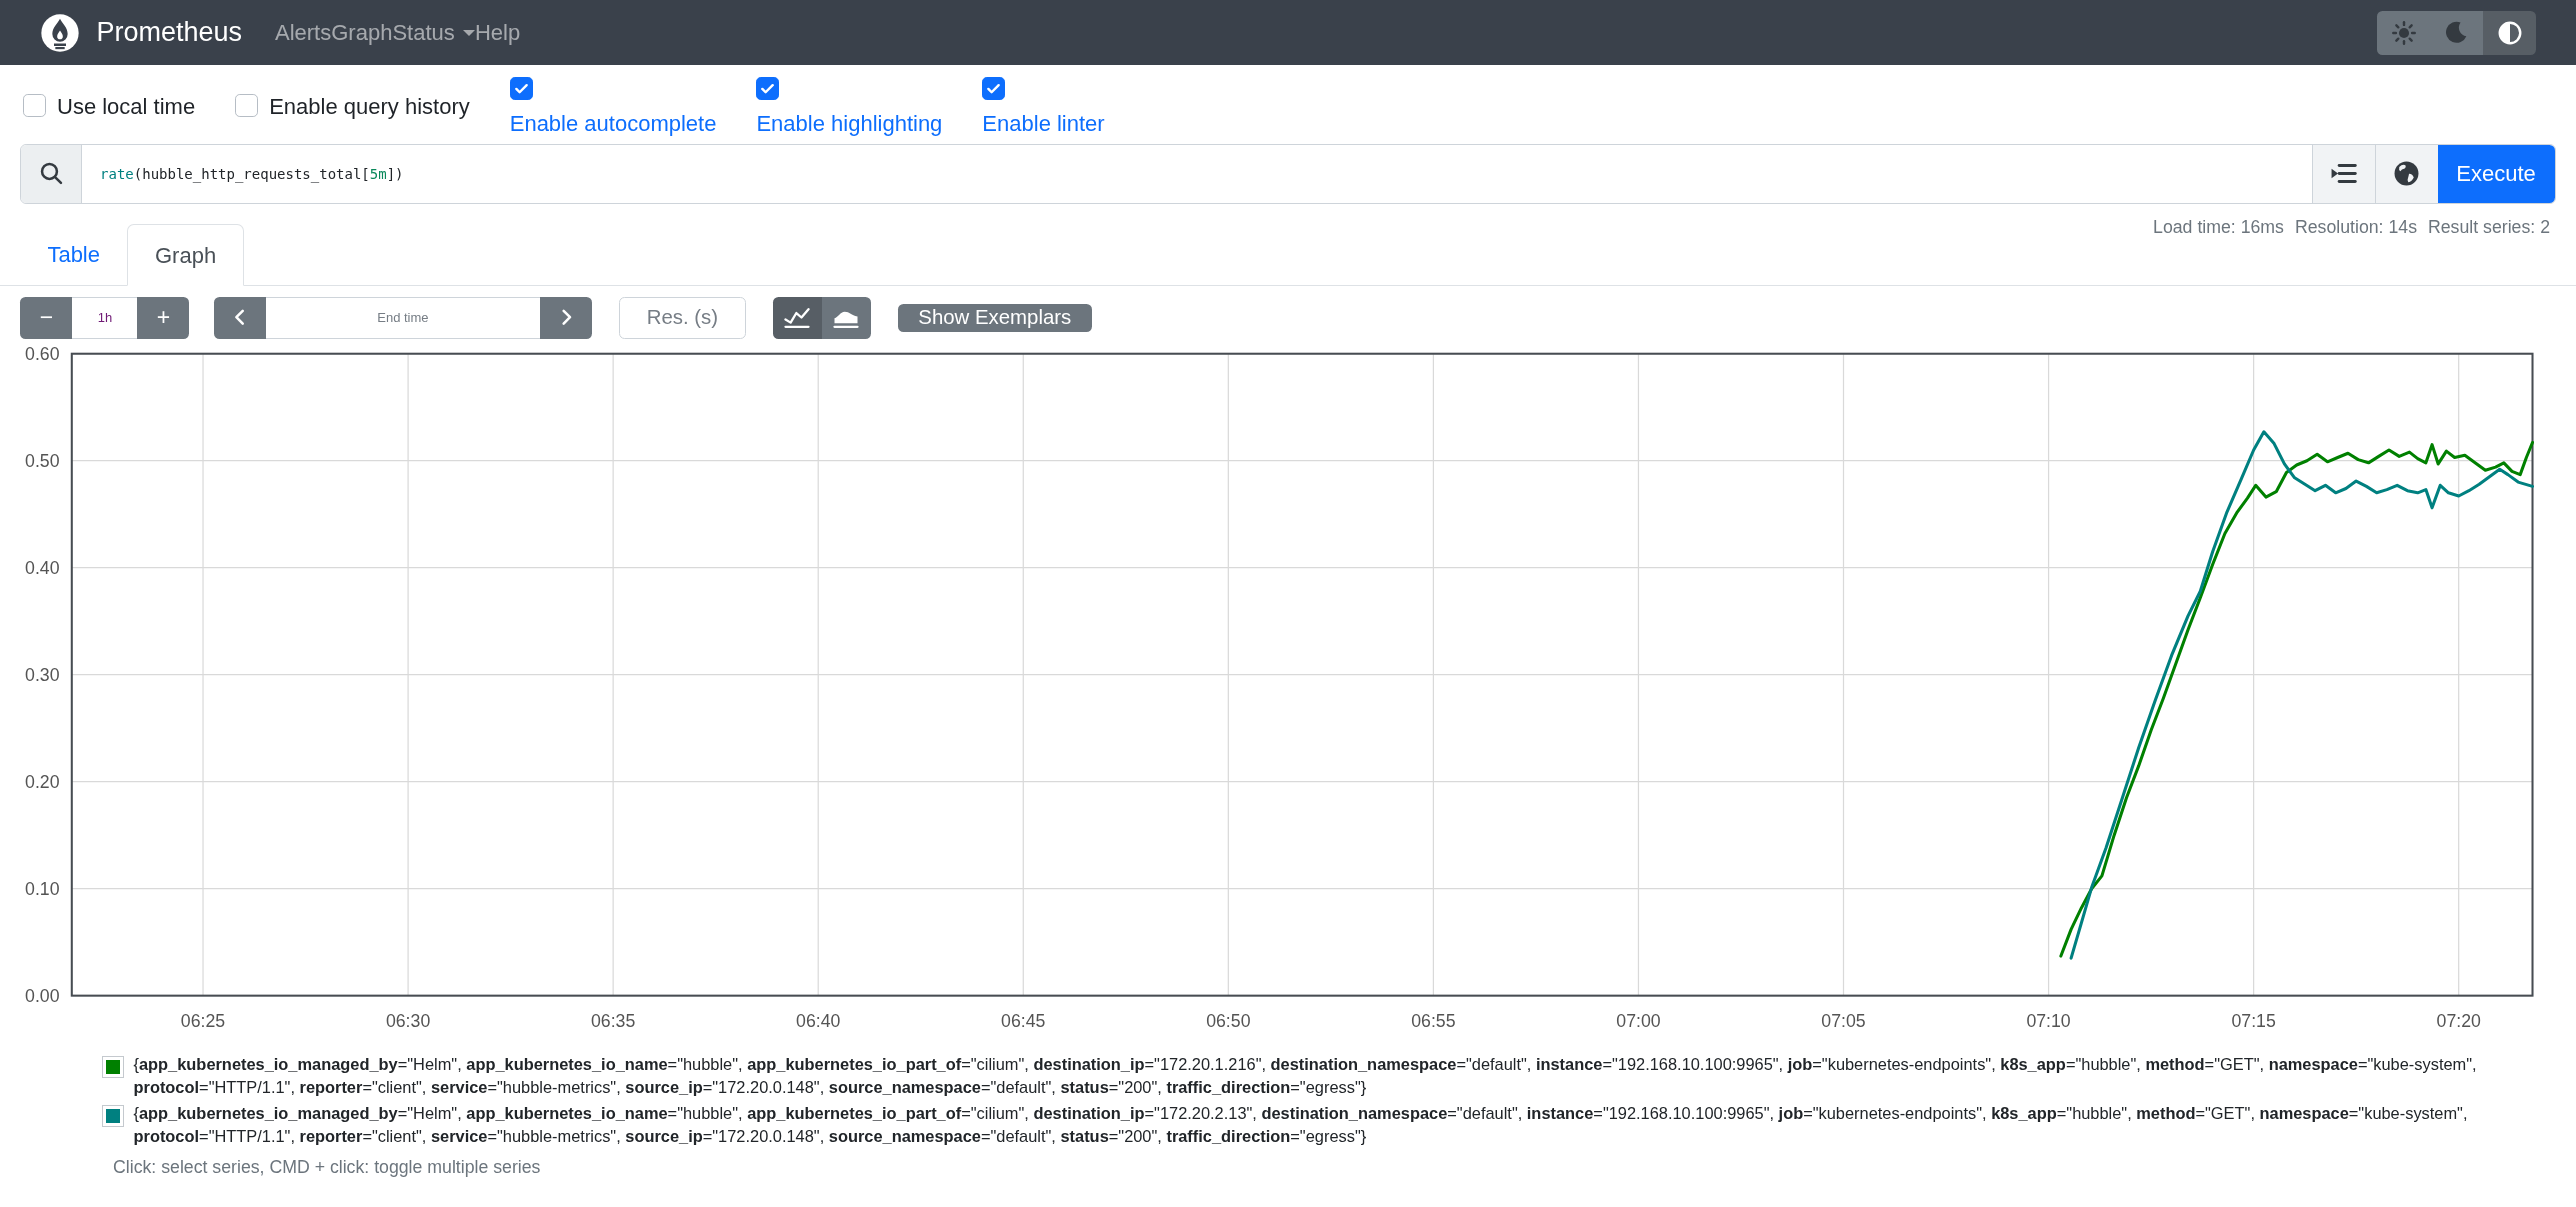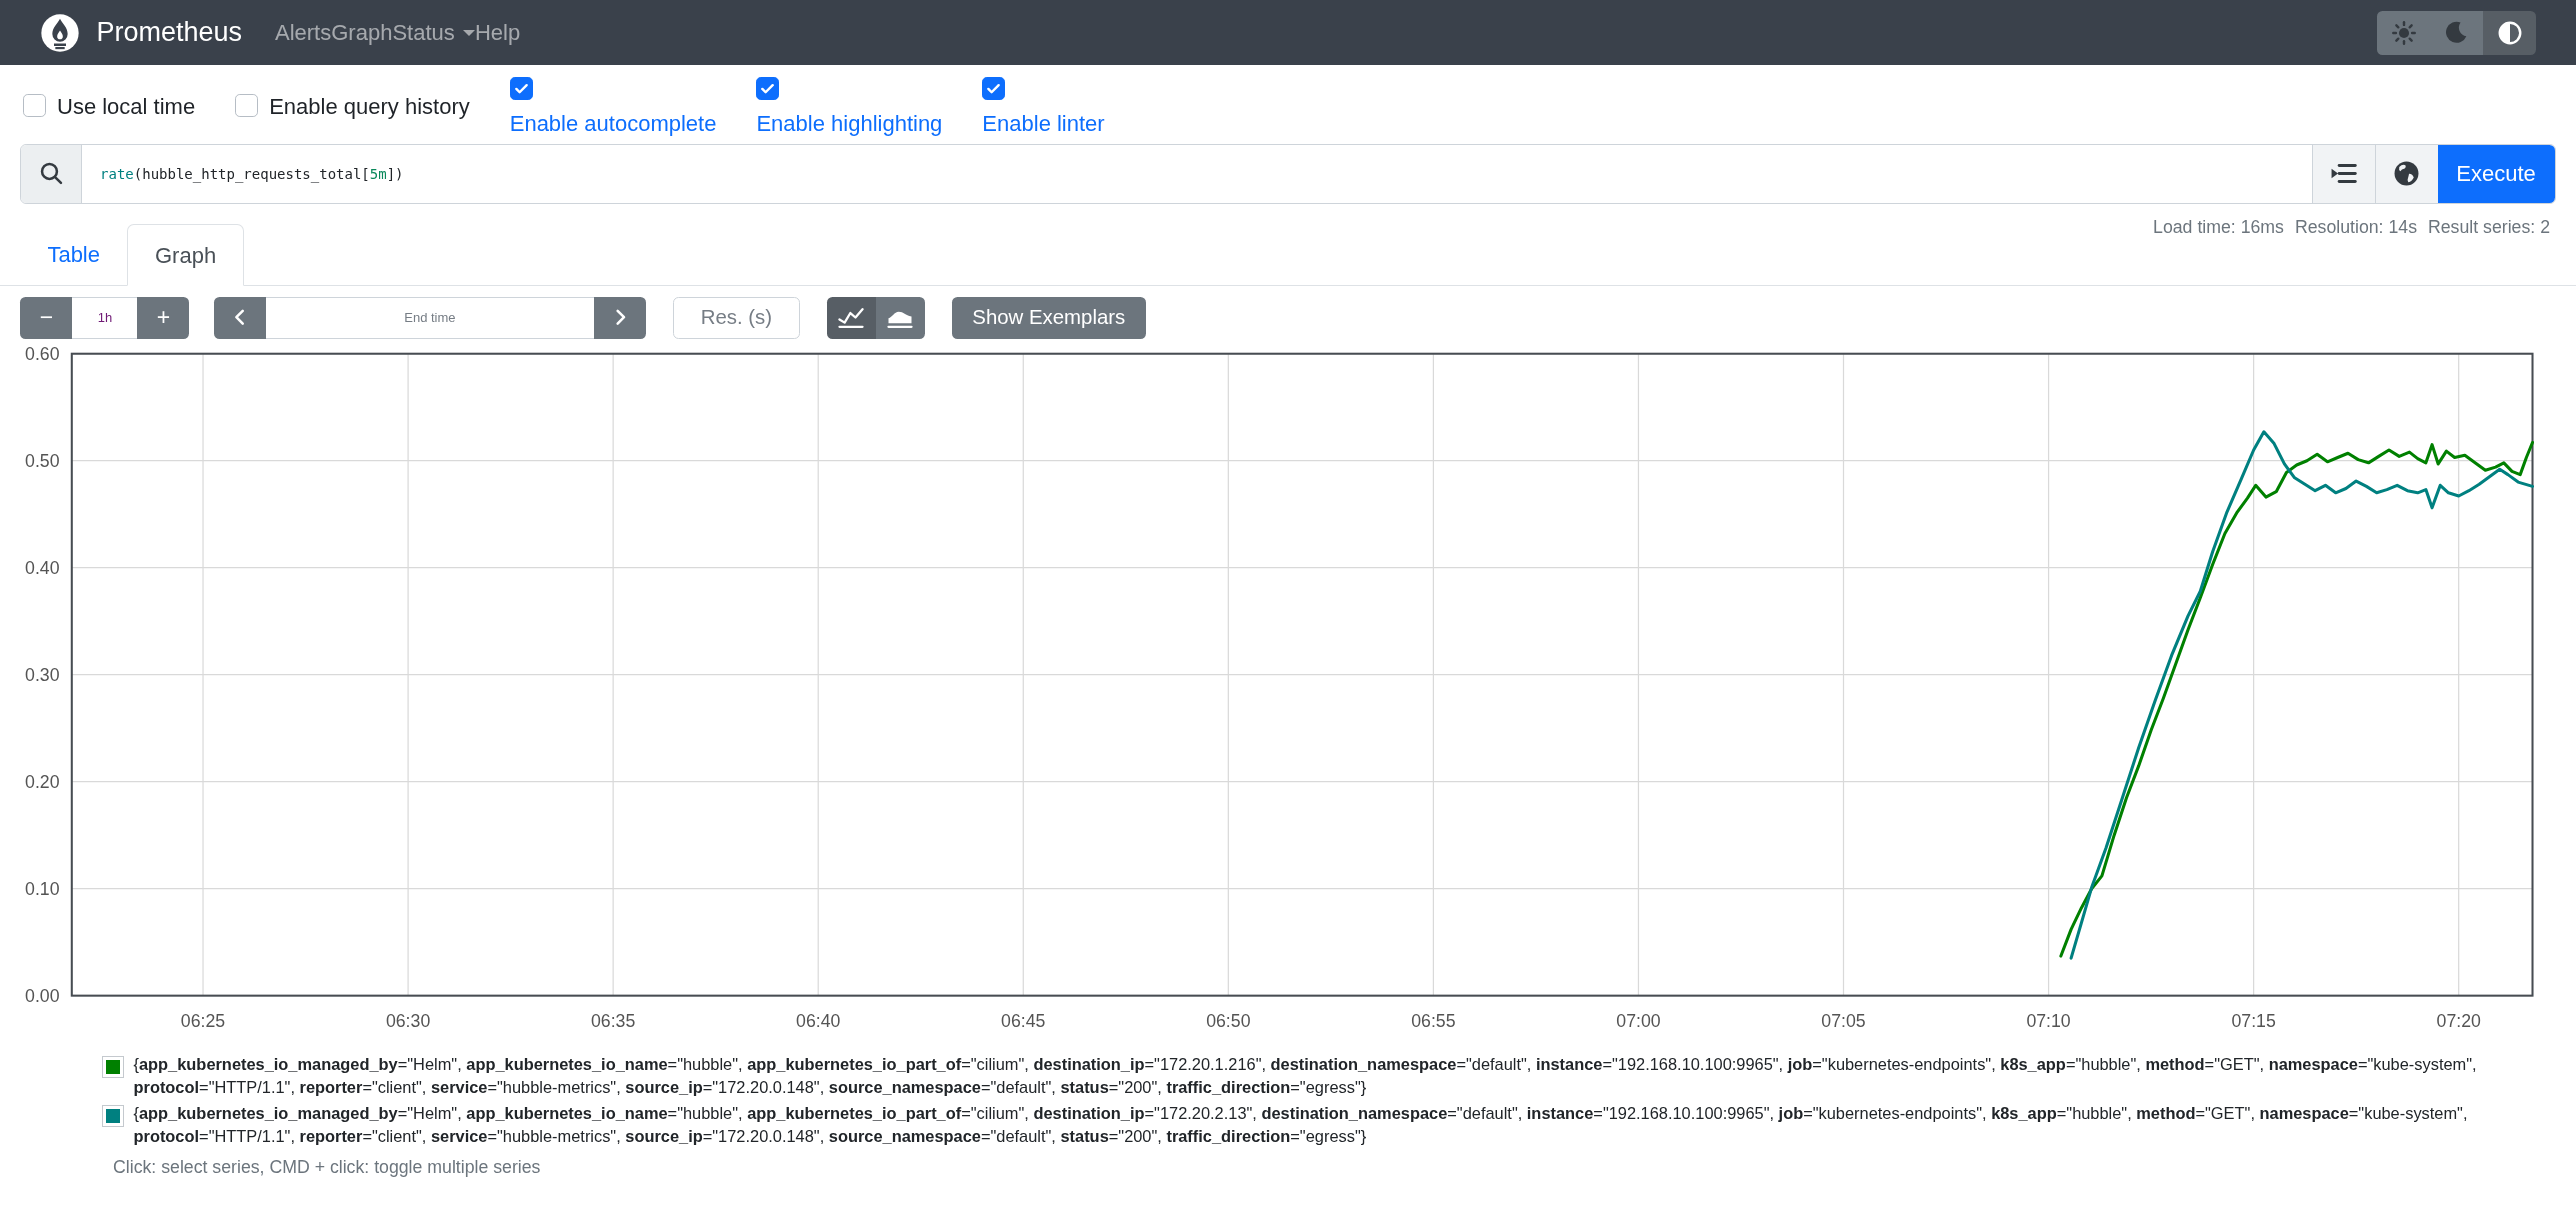--- a/index.html
+++ b/index.html
@@ -51,30 +51,30 @@
   
   .controls { margin:11px 20.4px 0; display:flex; align-items:center; }
   .ctl-group { display:flex; height:42px; }
   .gbtn { background:#6c757d; color:#fff; border:none; width:52px; font-size:23px; cursor:pointer;
           display:flex; align-items:center; justify-content:center; }
   .gbtn.first { border-radius:5.5px 0 0 5.5px; } .gbtn.last { border-radius:0 5.5px 5.5px 0; }
   .ctl-input { border:0.7px solid #ced4da; border-left:none; border-right:none; text-align:center;
                font-size:13px; color:#701a75; outline:none; font-family:"Liberation Sans",sans-serif; }
   .ctl-input::placeholder { color:#767d85; }
   .range-input { width:65px; }
-  .endtime-input { width:328px; }
+  .endtime-input { width:274px; }
   .res-input { width:127px; height:42px; border:0.7px solid #ced4da; border-radius:5.5px; text-align:center;
                font-size:20.4px; margin-left:27px; outline:none; font-family:"Liberation Sans",sans-serif; }
   .res-input::placeholder { color:#767d85; }
   .charttype { margin-left:27px; }
   .ct-btn { width:49px; height:42px; border:none; background:#6c757d; cursor:pointer;
             display:flex; align-items:center; justify-content:center; }
   .ct-btn.first { border-radius:5.5px 0 0 5.5px; } .ct-btn.last { border-radius:0 5.5px 5.5px 0; }
   .ct-btn.active { background:#575e65; }
-  .exemplars-btn { margin-left:27px; height:42px; padding:0 20.4px; background:#6c757d; color:#fff;
+  .exemplars-btn { margin-left:27px; height:28px; padding:0 20.4px; background:#6c757d; color:#fff;
                    font-size:20.4px; border:none; border-radius:5.5px; cursor:pointer; }
   .gap36 { width:24.5px; }
 
   
   #graph-svg { display:block; margin:5.5px 20.4px 0; }
   #graph-svg text { font-family:"Liberation Sans", sans-serif; font-size:26px; fill:#545454; }
 
   
   .legend { margin:19px 20.4px 0 102px; }
   .legend-item { display:flex; align-items:flex-start; margin-bottom:2.7px; cursor:pointer; }

